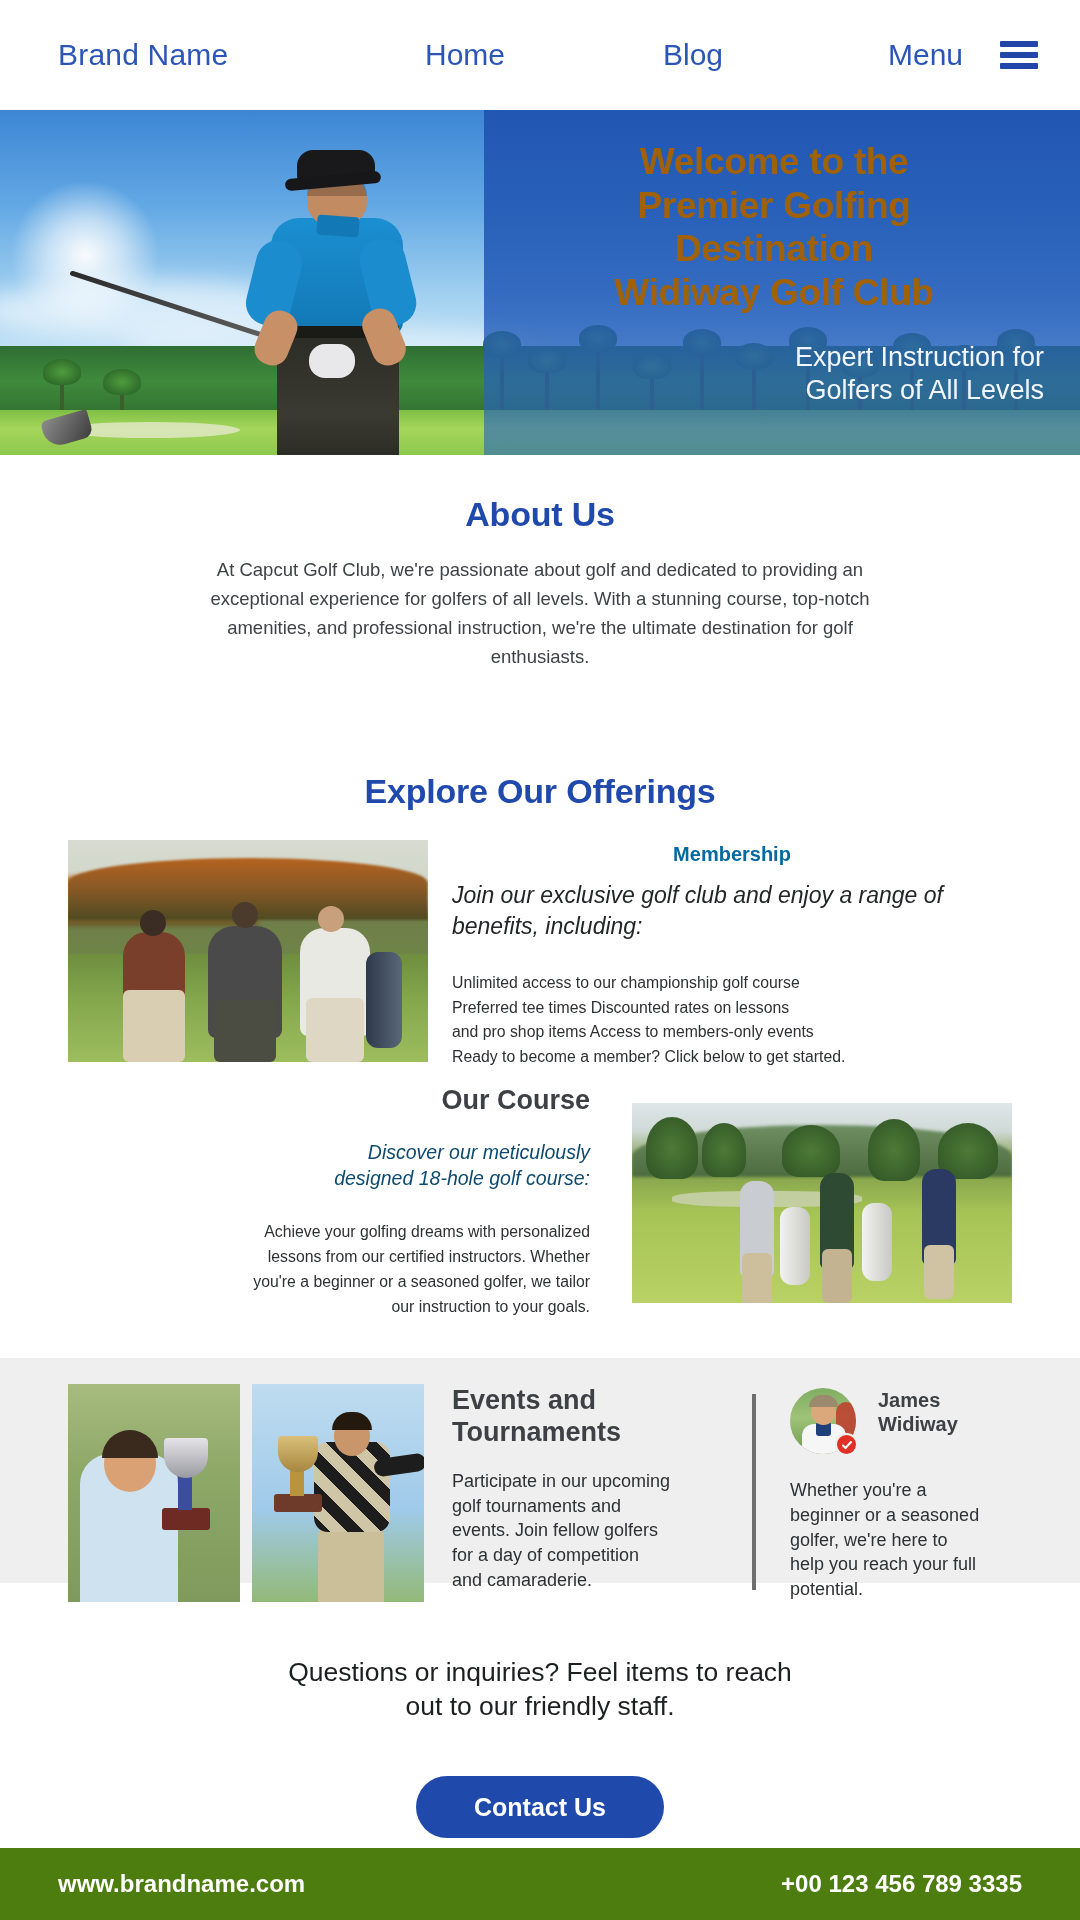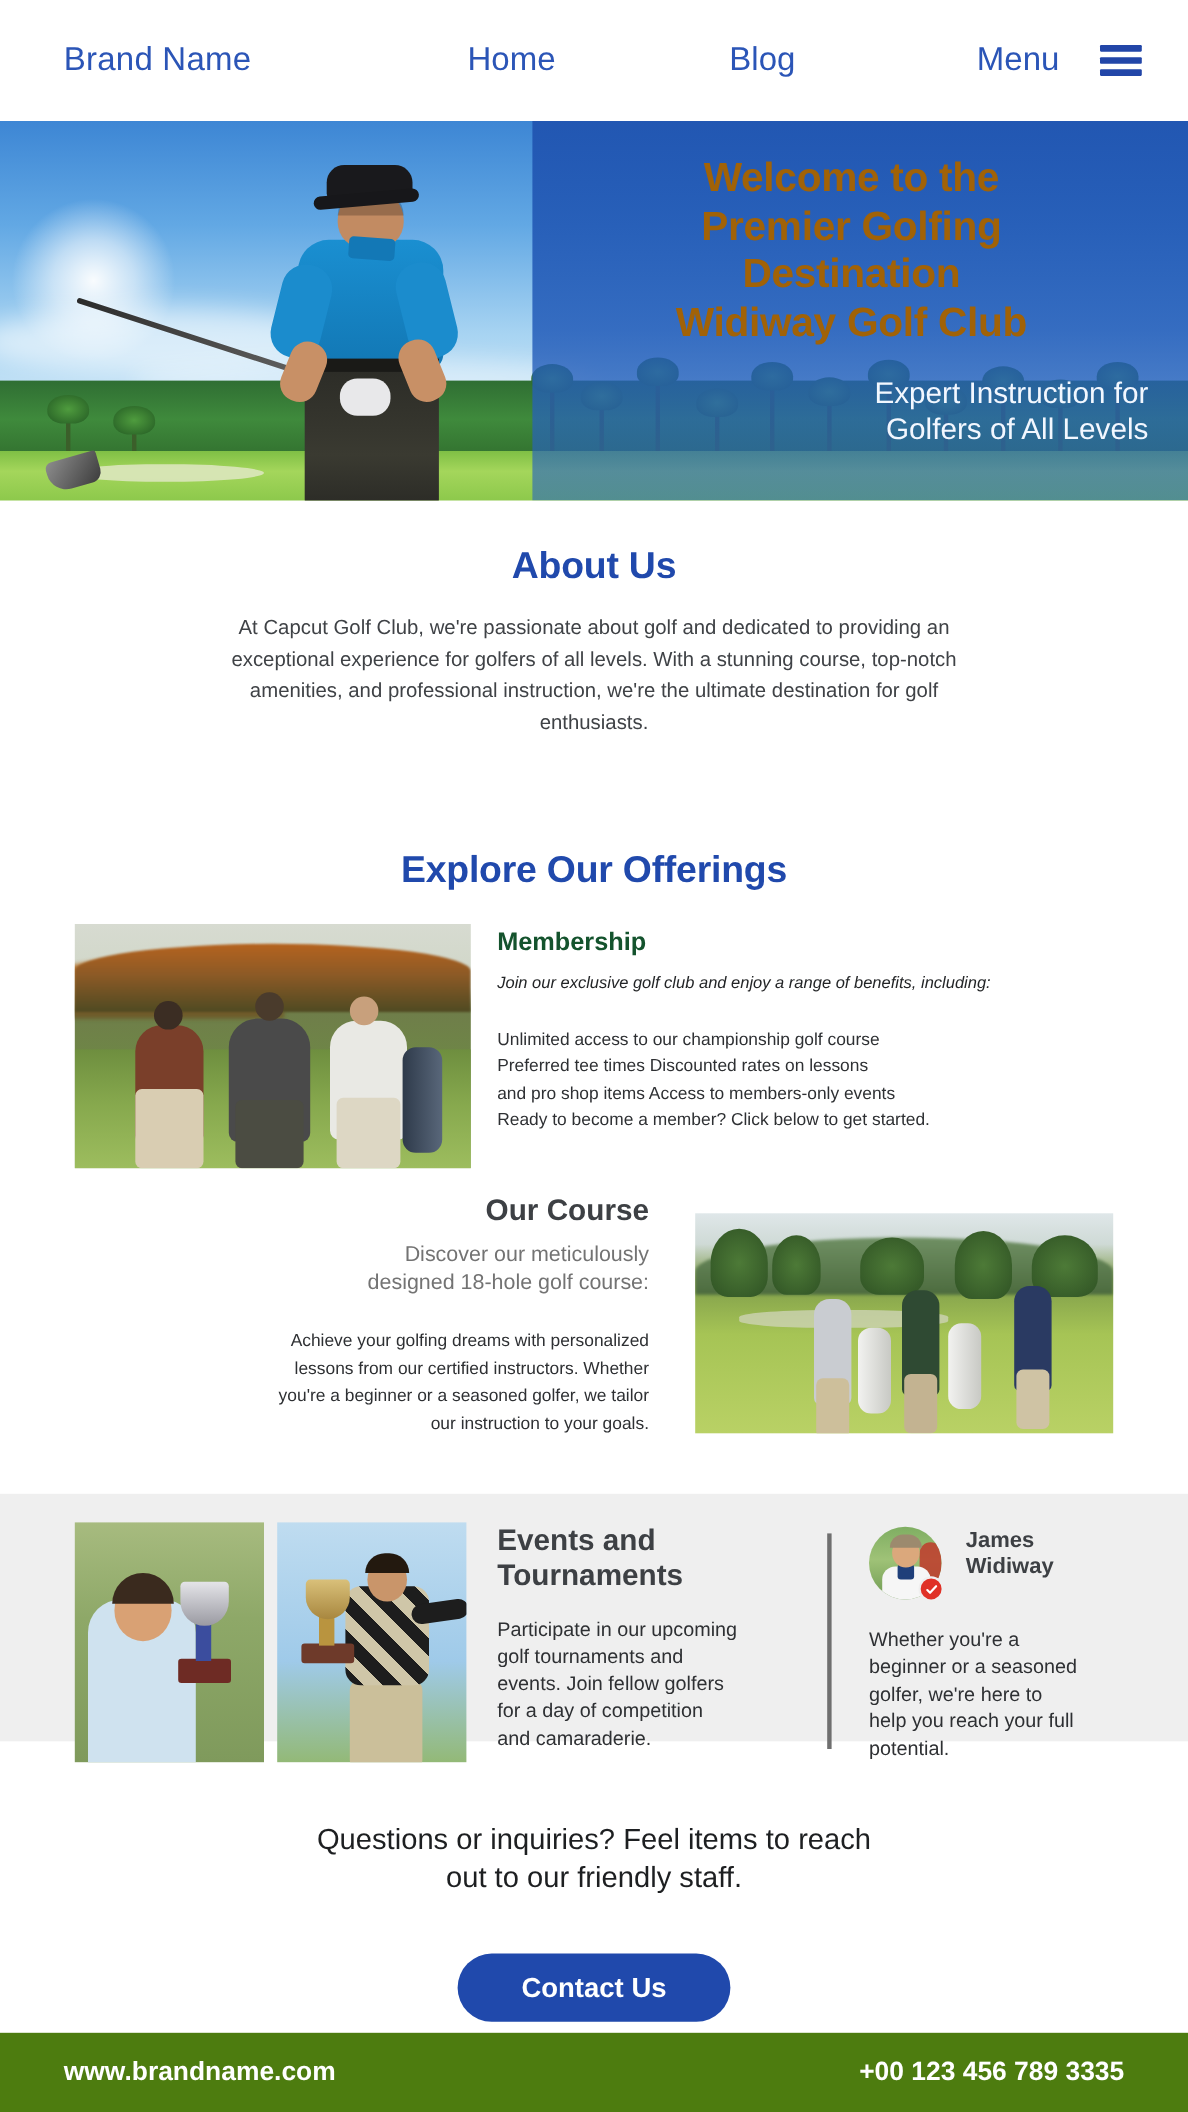--- a/index.html
+++ b/index.html
@@ -143,28 +143,28 @@
     background:#4a4a4a; border-radius:26px 26px 8px 8px; }
   .mem-p2b { position:absolute; left:146px; top:160px; width:62px; height:62px; background:#4b4c42; border-radius:6px; }
   .mem-p3 { position:absolute; left:232px; top:88px; width:70px; height:108px;
     background:#e9e9e4; border-radius:24px 24px 8px 8px; }
   .mem-p3b { position:absolute; left:238px; top:158px; width:58px; height:64px; background:#ddd7c4; border-radius:6px; }
   .mem-bag { position:absolute; left:298px; top:112px; width:36px; height:96px;
     background:linear-gradient(to right,#2e3a4a,#59677a); border-radius:12px; }
   .mem-head { position:absolute; width:26px; height:26px; border-radius:50%; background:#3b2d23; }
 
   .mem-text { position:absolute; left:452px; top:8px; width:560px; }
-  .h3-dark { font-size:23px; font-weight:bold; color:#14532d; }
-  .it-lead { margin-top:14px; font-size:15px; font-style:italic; line-height:1.33; color:#232527; }
+  .h3-dark { font-size:20px; font-weight:bold; color:#0369a1;text-align:center; }
+  .it-lead { margin-top:14px; font-size:23px; font-style:italic; line-height:1.33; color:#232527; }
   .small-list { margin-top:30px; font-size:15.8px; line-height:1.55; color:#2e3033; white-space:pre-line; }
 
   .course { position:absolute; left:0; top:1085px; width:1080px; height:240px; }
   .course-text { position:absolute; left:130px; top:0; width:460px; text-align:right; }
   .course-title { font-size:27px; font-weight:bold; color:#3d4044; }
-  .course-lead { margin-top:12px; font-size:19.5px; line-height:1.33; color:#737373; white-space:pre-line; }
+  .course-lead { margin-top:24px; font-size:19.5px; font-style:italic; line-height:1.33; color:#0c4a6e; white-space:pre-line; }
   .course-body { margin-top:28px; font-size:15.8px; line-height:1.58; color:#2e3033; white-space:pre-line; }
   .course-img { position:absolute; left:632px; top:18px; width:380px; height:200px; overflow:hidden;
     background:linear-gradient(to bottom,#dfe7e9 0%,#cfdad6 14%, #7e9c4a 30%, #a6c455 55%, #b9d165 100%); }
   .ci-hill { position:absolute; left:0; top:22px; width:380px; height:52px;
     background:linear-gradient(to bottom,#6f8f63,#4c6b3e); border-radius:50% 50% 0 0 / 60% 60% 0 0; filter:blur(1.5px); }
   .ci-tree { position:absolute; top:14px; width:52px; height:62px; border-radius:50% 50% 30% 30%;
     background:radial-gradient(ellipse at center,#4d7a37,#2f5224); filter:blur(.6px); }
   .ci-path { position:absolute; left:40px; top:88px; width:190px; height:16px; background:#cdd3b4; border-radius:40%; opacity:.8; }
   .ci-p { position:absolute; width:34px; height:96px; border-radius:14px 14px 6px 6px; }
   .ci-pl { position:absolute; width:30px; height:54px; background:#cdbf9b; border-radius:6px; }

